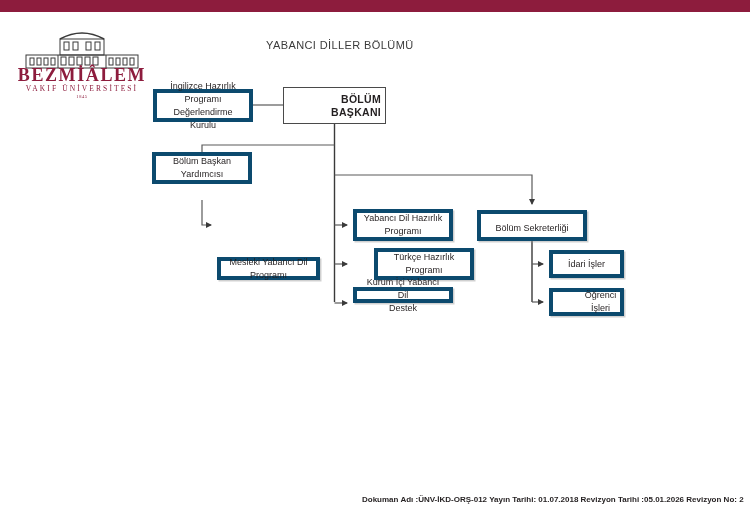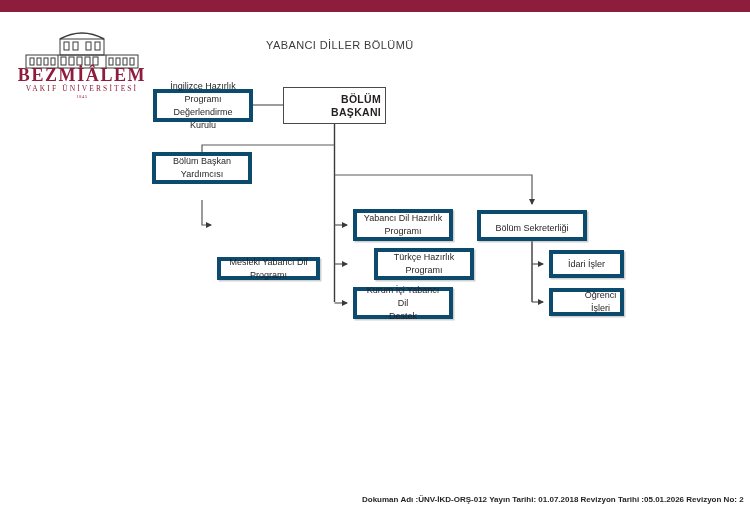--- a/index.html
+++ b/index.html
@@ -83,21 +83,21 @@
 
   .node-text { display: block; white-space: pre-line; }
 
   
   #node-evaluation-board { left: 153px; top: 89px;  width: 100px; height: 33px; }
   #node-department-head  { left: 283px; top: 87px;  width: 103px; height: 37px; text-align: right; }
   #node-deputy-head      { left: 152px; top: 152px; width: 100px; height: 32px; }
   #node-vocational-lang  { left: 217px; top: 209px; width: 103px; height: 23px; margin-top: 48px; }
   #node-prep-program     { left: 353px; top: 209px; width: 100px; height: 32px; }
   #node-turkish-prep     { left: 353px; top: 248px; width: 100px; height: 32px; margin-left: 21px; }
-  #node-inhouse-support  { left: 353px; top: 287px; width: 100px; height: 32px; }
+  #node-inhouse-support  { left: 353px; top: 287px; width: 100px; height: 16px; }
   #node-secretariat      { left: 477px; top: 210px; width: 110px; height: 31px; align-items: flex-end; }
   #node-admin-affairs    { left: 549px; top: 250px; width: 75px;  height: 28px; text-align: right; }
   #node-student-affairs  { left: 549px; top: 288px; width: 75px;  height: 28px; padding-left: 32px; }
 
   
   .footer-text {
     position: absolute;
     left: 362px;
     top: 495px;
     font-size: 8px;

